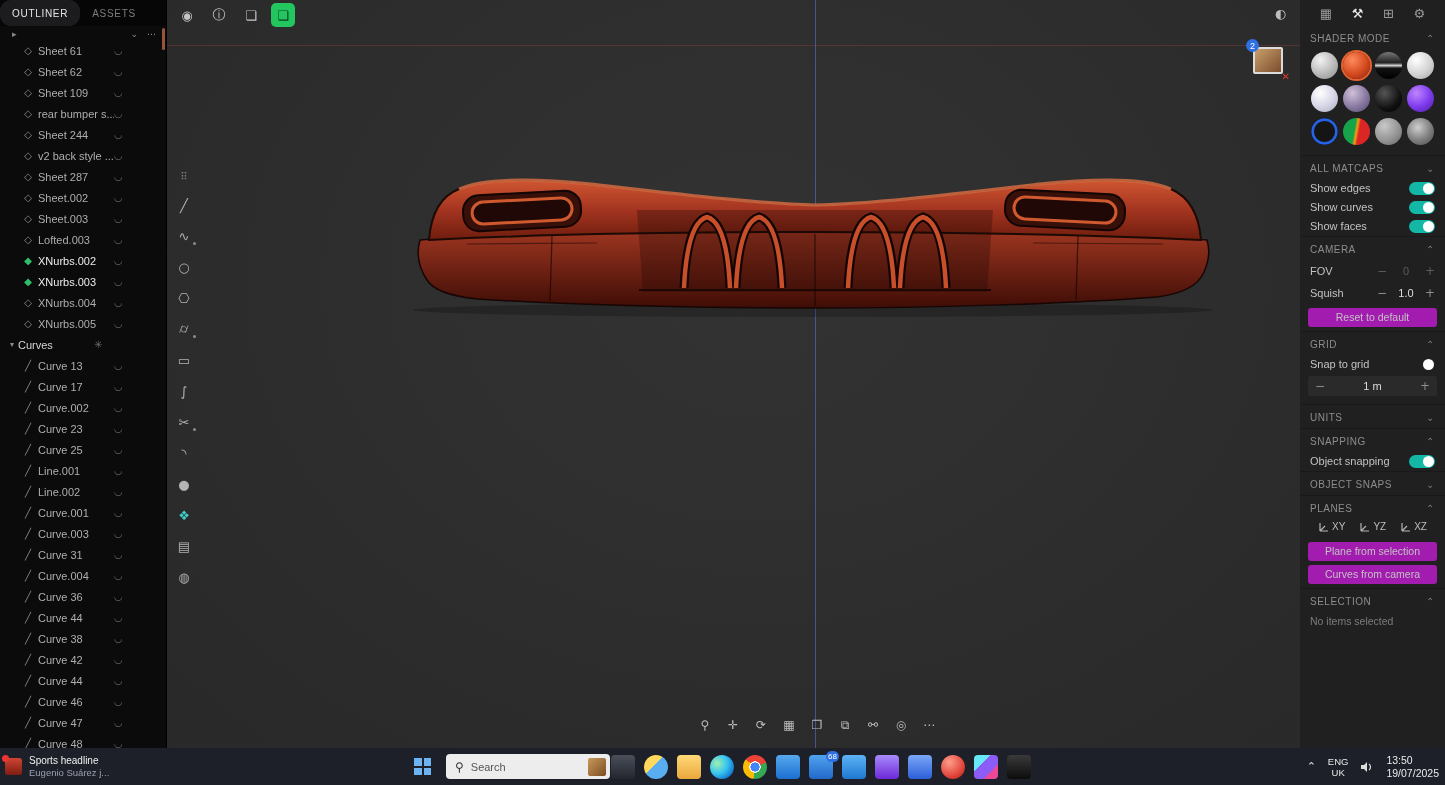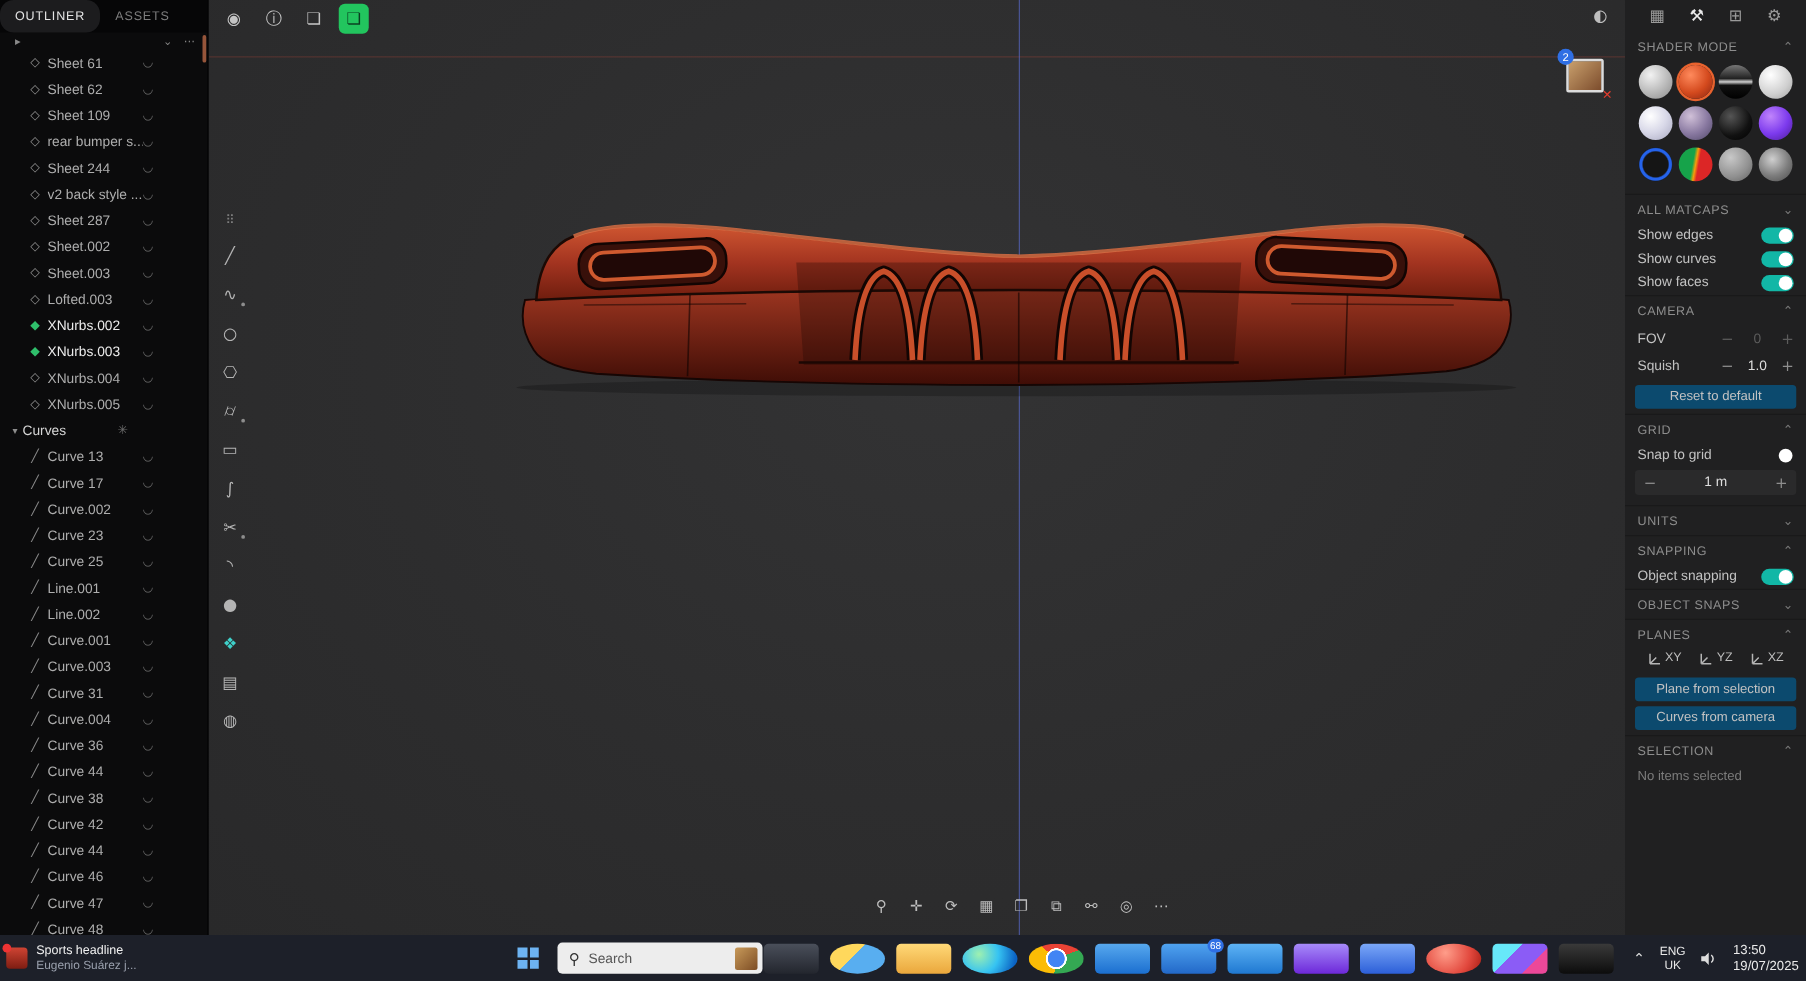--- a/index.html
+++ b/index.html
@@ -65,21 +65,21 @@
   .matcap.selected{box-shadow:0 0 0 2px #e8622e;}
   .toggle-row{display:flex;justify-content:space-between;align-items:flex-start;padding:3px 10px;font-size:11px;color:#c2c2c2;}
   .switch{width:26px;height:13px;border-radius:8px;background:#12b7a6;position:relative;flex:0 0 26px;}
   .switch::after{content:"";position:absolute;right:1px;top:1px;width:11px;height:11px;border-radius:50%;background:#fff;}
   .switch.plain{background:transparent;}
   .stepper-row{display:flex;justify-content:space-between;align-items:center;padding:4px 10px;font-size:11px;color:#c2c2c2;}
   .stepper{display:flex;align-items:center;gap:8px;}
   .step-btn{color:#8e8e8e;font-size:12px;}
   .step-val{color:#dedede;min-width:22px;text-align:center;}
   .stepper-row.dim .step-btn,.stepper-row.dim .step-val{color:#5c5c5c;}
-  .rp-btn{display:block;margin:4px 8px;height:19px;line-height:19px;text-align:center;background:#0c4a6e;border-radius:3px;
+  .rp-btn{display:block;margin:4px 8px;height:19px;line-height:19px;text-align:center;background:#a21caf;border-radius:3px;
           font-size:10.5px;color:#c2c2c2;width:calc(100% - 16px);border:0;padding:0;}
   .wide-stepper{display:flex;align-items:center;margin:2px 8px 8px;background:#2a2a2b;border-radius:3px;height:20px;padding:0 7px;font-size:11px;}
   .wide-stepper .step-val{flex:1;}
   .planes-row{display:flex;justify-content:space-evenly;align-items:center;padding:2px 4px 6px;}
   .plane-opt{display:flex;align-items:flex-start;gap:3px;font-size:10px;color:#bdbdbd;}
   .rp-empty{padding:3px 10px 10px;font-size:10.5px;color:#7c7c7c;}
 
   
   .taskbar{position:absolute;left:0;right:0;bottom:0;height:37px;background:#1d2029;}
   .news{position:absolute;left:5px;top:0;height:37px;display:flex;align-items:center;gap:7px;width:165px;}
@@ -88,21 +88,21 @@
   .news-l1{font-size:10px;color:#f0f0f0;line-height:12px;white-space:nowrap;}
   .news-l2{font-size:9.5px;color:#9aa0ad;line-height:12px;white-space:nowrap;}
   .start{position:absolute;left:414px;top:10px;width:17px;height:17px;display:grid;grid-template-columns:1fr 1fr;gap:2px;}
   .start span{background:#6db3f2;}
   .search-pill{position:absolute;left:446px;top:6px;width:164px;height:25px;background:#ededed;border-radius:4px;
                display:flex;align-items:center;gap:7px;padding:0 4px 0 9px;color:#444;font-size:11px;}
   .search-pill .mag{font-size:12px;color:#333;}
   .search-pill .sp-label{flex:1;color:#555;}
   .sp-img{width:18px;height:18px;border-radius:2px;background:linear-gradient(135deg,#c89a5a,#7c4c24);}
   .apps{position:absolute;left:611px;top:0;height:37px;display:flex;align-items:center;gap:9px;}
-  .app{position:relative;width:44px;height:24px;border-radius:4px;}
+  .app{position:relative;width:24px;height:24px;border-radius:4px;}
   .app.circle{border-radius:50%;}
   .app .badge{position:absolute;right:-6px;top:-4px;min-width:13px;height:11px;border-radius:6px;background:#2f6fe4;color:#fff;
               font-size:8px;line-height:11px;text-align:center;padding:0 2px;}
   .app .badge:empty{display:none;}
   .tray{position:absolute;right:6px;top:0;height:37px;display:flex;align-items:center;gap:12px;}
   .tray .chev-up{color:#e0e0e0;font-size:11px;}
   .lang{font-size:9.5px;color:#e8e8e8;text-align:center;line-height:11px;}
   .clock{font-size:10.5px;color:#eaeaea;text-align:left;line-height:13px;}
 </style>
 </head>

